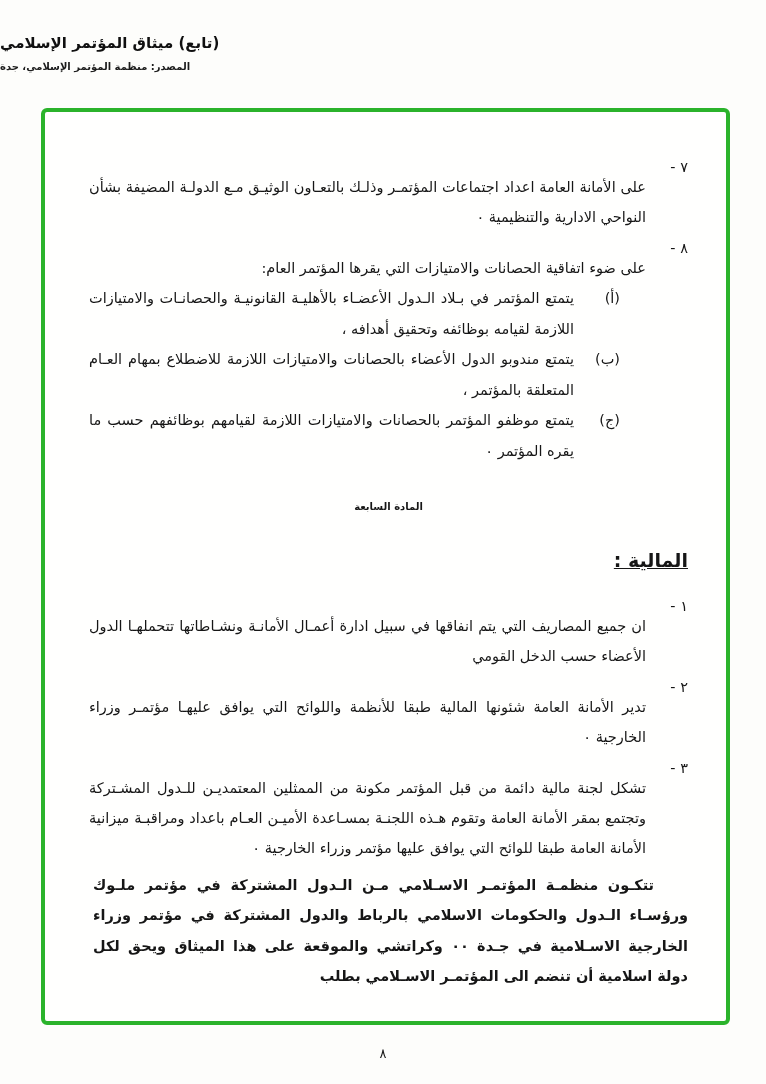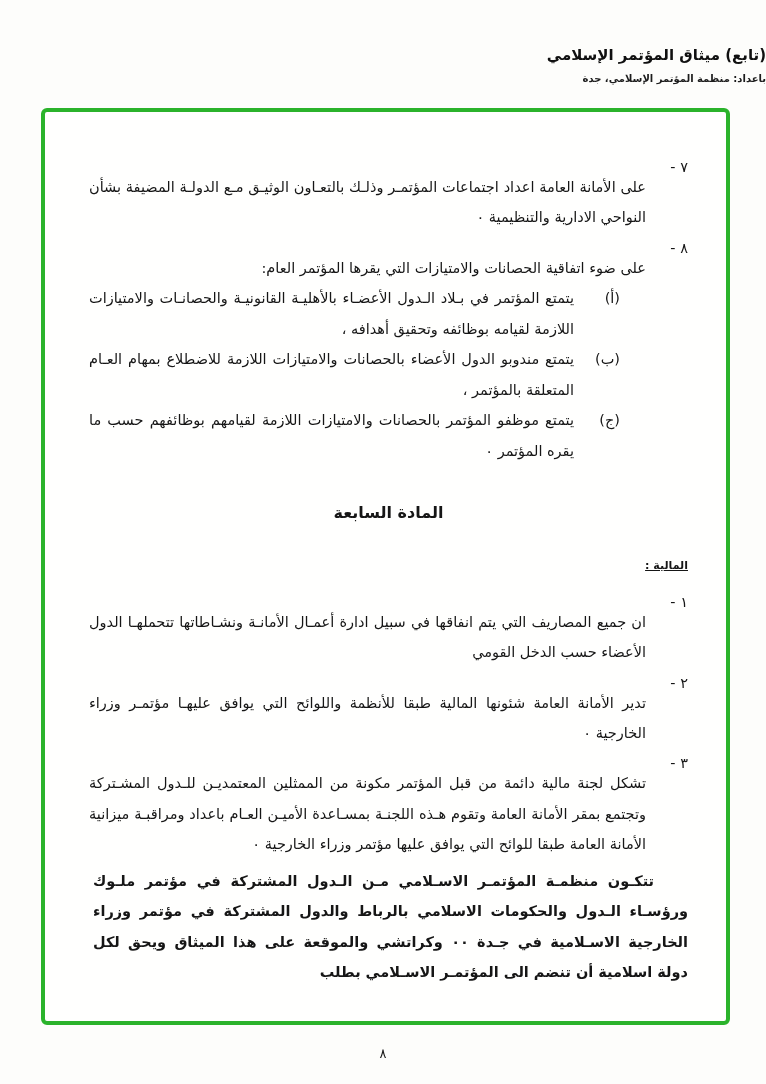--- a/index.html
+++ b/index.html
@@ -7,21 +7,21 @@
   body {
     width: 766px; height: 1084px;
     background: #ffffff;
     font-family: "DejaVu Sans", sans-serif;
     color: #141414;
     overflow: hidden;
   }
   .page { position: relative; width: 766px; height: 1084px; background: #fdfdfb; }
 
   
-  .doc-header { position: absolute; top: 46px; left: 0; right: 0; text-align: right; direction: rtl; }
+  .doc-header { position: absolute; top: 34px; left: 0; right: 0; text-align: left; direction: rtl; }
   .doc-title { margin: 0; font-size: 15px; font-weight: bold; color: #101010; }
   .doc-source { margin-top: 9px; font-size: 10px; font-weight: bold; color: #1c1c1c; }
 
   
   .frame {
     position: absolute; left: 41px; top: 108px;
     width: 689px; height: 917px;
     border: 4px solid #2bb32b; border-radius: 6px;
     background: #fffffe;
     overflow: hidden;
@@ -40,43 +40,43 @@
   .num-item .marker { flex: 0 0 42px; white-space: nowrap; }
   .num-item .item-text { flex: 1; text-align: justify; margin-top: 20px; }
 
   
   .sub-item { display: flex; align-items: flex-start; padding-right: 68px; }
   .sub-item .marker { flex: 0 0 46px; white-space: nowrap; }
   .sub-item .item-text { flex: 1; text-align: justify; }
 
   .article-heading {
     text-align: center;
-    font-size: 16px; font-weight: bold;
+    font-size: 10px; font-weight: bold;
     margin: 30px 0 24px 0;
   }
   .section-label {
     font-weight: bold;
     text-decoration: underline;
-    font-size: 11px;
+    font-size: 19px;
     margin: 2px 0 10px 0;
   }
   .paragraph { margin: 6px 0 0 4px; text-indent: 34px; font-weight: bold; }
 
   
   .page-footer { position: absolute; bottom: 22px; left: 0; right: 0; text-align: center; }
   .page-number { font-size: 13px; color: #1a1a1a; }
 </style>
 </head>
 <body>
 
 <div class="page">
 
   <header class="doc-header">
     <h1 class="doc-title">(تابع) ميثاق المؤتمر الإسلامي</h1>
-    <div class="doc-source">باعداد: منظمة المؤتمر الإسلامي، جدة</div>
+    <div class="doc-source">المصدر: منظمة المؤتمر الإسلامي، جدة</div>
   </header>
 
   <section class="frame" style="border-color: rgb(43, 179, 43);">
     <div class="body-text" dir="rtl">
 
       <div class="num-item">
         <span class="marker">٧ -</span>
         <span class="item-text">على الأمانة العامة اعداد اجتماعات المؤتمـر وذلـك بالتعـاون الوثيـق مـع الدولـة المضيفة بشأن النواحي الادارية والتنظيمية ٠</span>
       </div>
 

